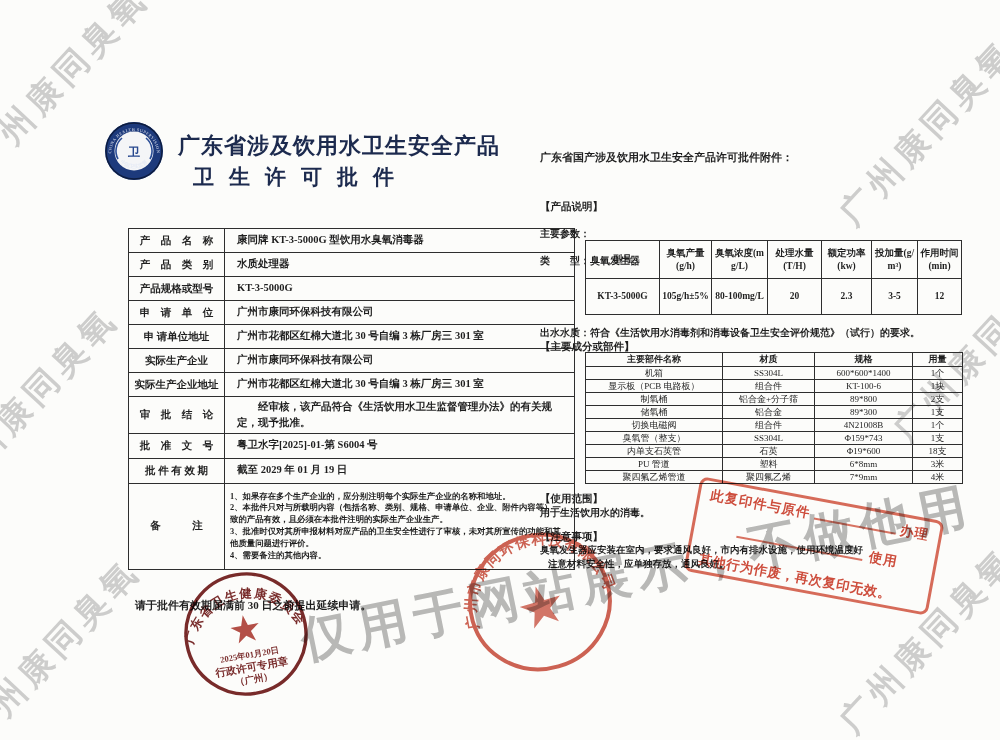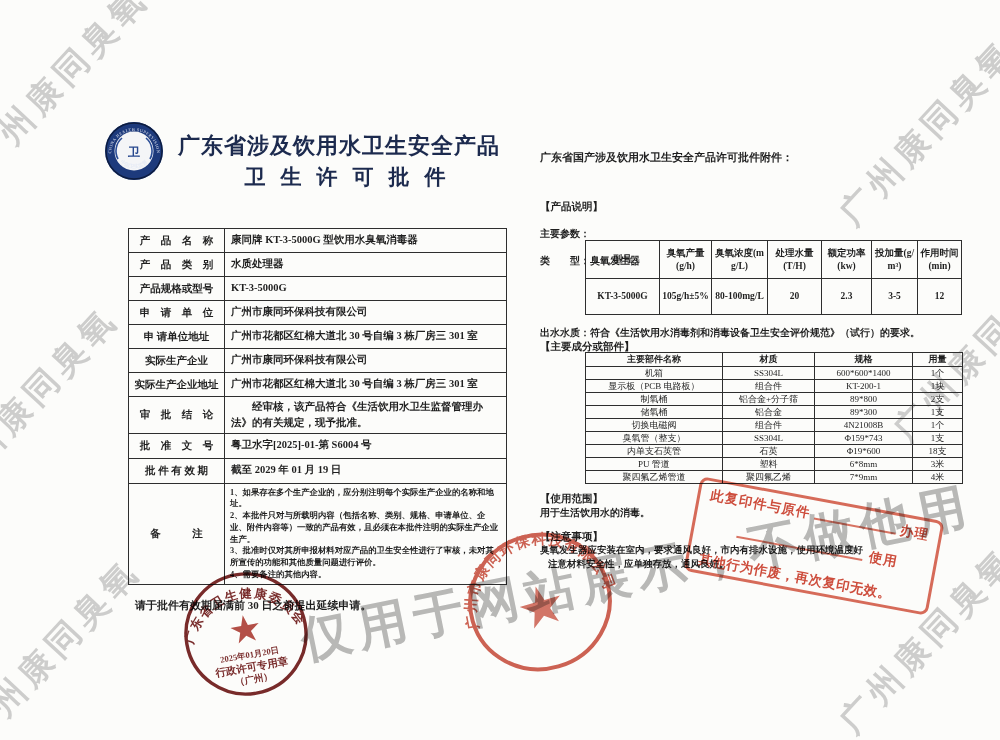--- a/index.html
+++ b/index.html
@@ -15,29 +15,29 @@
   
   .banner-wm { position:absolute; left:302px; top:608px; font-family:"Liberation Sans","DejaVu Sans",sans-serif;
         font-size:50px; font-weight:700; letter-spacing:7px; color:rgba(118,118,118,0.50);
         white-space:nowrap; transform:rotate(-11.5deg); transform-origin:left center;
         pointer-events:none; z-index:7; mix-blend-mode:multiply; }
 
   
   .emblem { position:absolute; left:104px; top:121px; z-index:2; }
   .title1 { position:absolute; left:178px; top:131px; width:334px; text-align:left;
             font-size:22px; font-weight:bold; color:#1c2a4e; letter-spacing:1px; z-index:2; }
-  .title2 { position:absolute; left:178px; top:163px; width:334px; text-align:center;
+  .title2 { position:absolute; left:178px; top:163px; width:334px; 
             font-size:21px; font-weight:bold; color:#1c2a4e; letter-spacing:15px; text-indent:15px; z-index:2; }
 
   
   table { border-collapse:collapse; table-layout:fixed; }
-  .lic-table { position:absolute; left:128px; top:228px; width:379px; z-index:2; }
+  .lic-table { position:absolute; left:128px; top:228px; width:447px; z-index:2; }
   .lic-table td { border:1.4px solid #2e2e2e; vertical-align:middle; }
   .lic-label { width:96px; text-align:center; font-weight:bold; font-size:10.5px; padding:1px; }
-  .lic-value { font-size:10.5px; font-weight:600; padding:2px 6px; line-height:1.35; }
+  .lic-value { font-size:10.5px; font-weight:600; padding:2px 12px; line-height:1.35; }
   .r-std  { height:24px; }
   .r-mid  { height:34px; }
   .r-low  { height:25px; }
   .r-rem  { height:86px; }
   .concl  { text-indent:2em; line-height:1.5; }
   .remark-cell { font-size:8.4px; font-weight:600; line-height:1.4; padding:3px 5px; vertical-align:top; }
   .renewal { position:absolute; left:135px; top:598px; font-size:11px; font-weight:bold; z-index:2; }
 
   
   .att-header { position:absolute; left:540px; top:150px; font-size:11px; font-weight:bold; z-index:2; }
@@ -212,21 +212,21 @@
     </tr>
     <tr>
       <td>机箱</td>
           <td>SS304L</td>
           <td>600*600*1400</td>
           <td>1个</td>
         </tr>
     <tr>
       <td>显示板（PCB 电路板）</td>
           <td>组合件</td>
-          <td>KT-200-1</td>
+          <td>KT-100-6</td>
           <td>1块</td>
         </tr>
     <tr>
       <td>制氧桶</td>
           <td>铝合金+分子筛</td>
           <td>89*800</td>
           <td>2支</td>
         </tr>
     <tr>
       <td>储氧桶</td>

